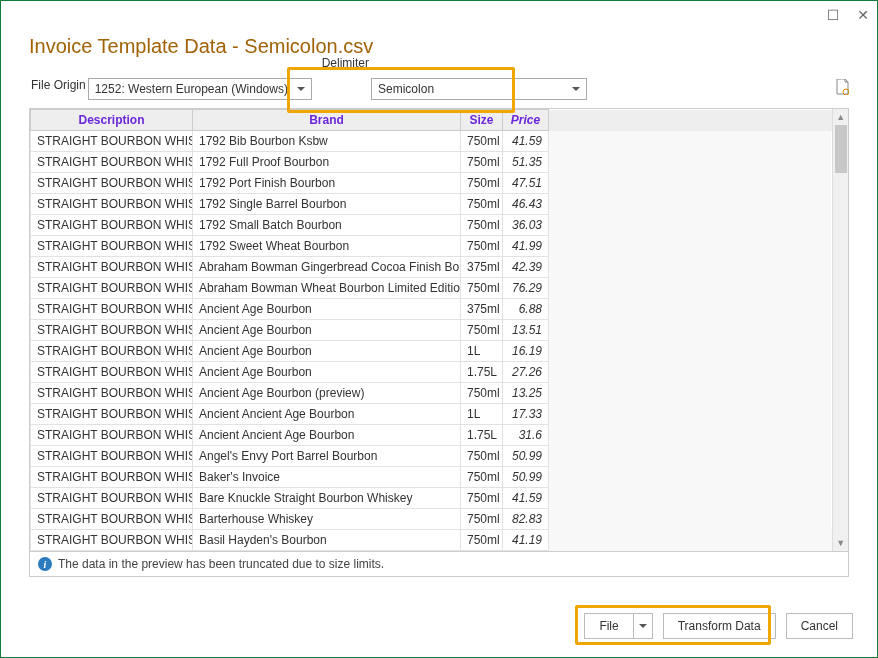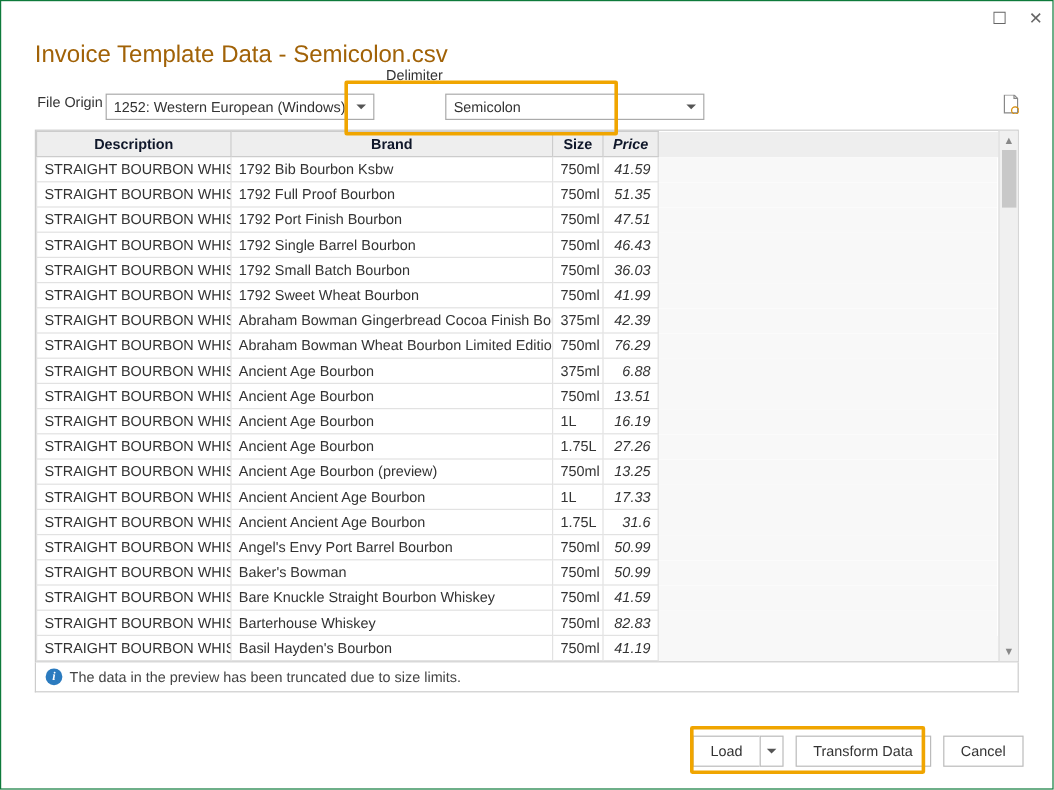--- a/index.html
+++ b/index.html
@@ -71,21 +71,21 @@
     .data-table {
       border-collapse: collapse;
       width: 100%;
       table-layout: fixed;
     }
     .data-table th {
       background: #eee;
       border: 1px solid #ccc;
       font-weight: 600;
       font-size: 12px;
-      color: #0f172a;
+      color: #6d28d9;
       padding: 3px 6px;
       text-align: center;
       height: 20px;
     }
     .data-table td {
       border: 1px solid #e2e2e2;
       font-size: 12px;
       padding: 2px 6px;
       height: 21px;
       white-space: nowrap;
@@ -339,21 +339,21 @@
           </tr>
           <tr>
             <td class="col-desc">STRAIGHT BOURBON WHISKEY</td>
             <td class="col-brand">Angel's Envy Port Barrel Bourbon</td>
             <td class="col-size">750ml</td>
             <td class="col-price">50.99</td>
             <td class="filler-col"></td>
           </tr>
           <tr>
             <td class="col-desc">STRAIGHT BOURBON WHISKEY</td>
-            <td class="col-brand">Baker's Bowman</td>
+            <td class="col-brand">Baker's Invoice</td>
             <td class="col-size">750ml</td>
             <td class="col-price">50.99</td>
             <td class="filler-col"></td>
           </tr>
           <tr>
             <td class="col-desc">STRAIGHT BOURBON WHISKEY</td>
             <td class="col-brand">Bare Knuckle Straight Bourbon Whiskey</td>
             <td class="col-size">750ml</td>
             <td class="col-price">41.59</td>
             <td class="filler-col"></td>
@@ -382,21 +382,21 @@
   </div>
 
   <div class="info-bar">
     <div class="info-icon">i</div>
     <span>The data in the preview has been truncated due to size limits.</span>
   </div>
 </div>
 
 <div class="button-bar">
   <div class="btn-split">
-    <div class="btn">Load</div>
+    <div class="btn">File</div>
     <div class="btn-dd">
       <span class="caret"></span>
     </div>
   </div>
   <div class="btn">Transform Data</div>
   <div class="btn">Cancel</div>
 </div>
 
 <div class="highlight-box hl-delim"></div>
 <div class="highlight-box hl-buttons"></div>

